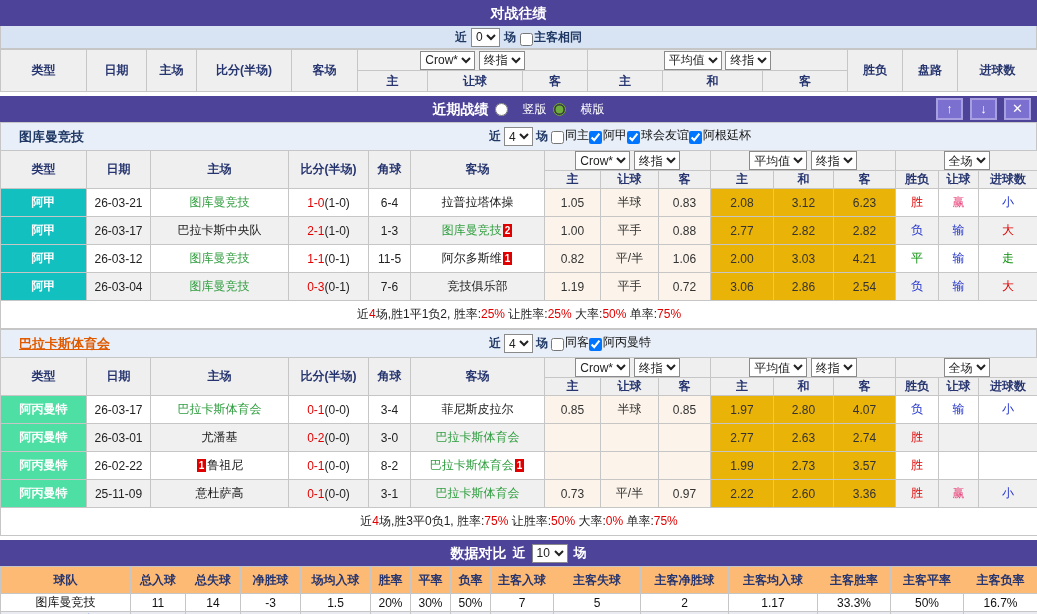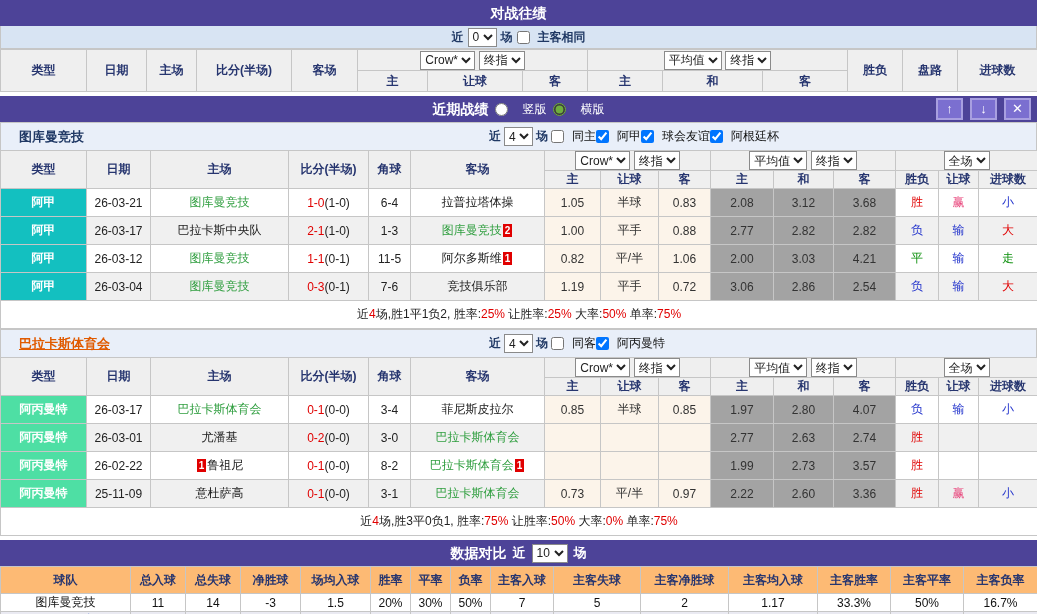--- a/index.html
+++ b/index.html
@@ -8,35 +8,35 @@
   .bar{position:relative;background:#4d4398;color:#fff;height:26px;line-height:26px;text-align:center;font-weight:bold;font-size:14px}
   .bar .inner{display:inline-flex;align-items:center;gap:6px;height:26px}
   .gap{height:4px;background:#fff}
   table{border-collapse:collapse;width:1037px;table-layout:fixed}
   td{border:1px solid #c6c6c6;text-align:center;overflow:hidden;white-space:nowrap;font-size:12px}
   .hrow td{background:#efefef;color:#26356f;font-weight:bold;height:18px;padding:0}
   .t1 .hrow td{height:21px}
   .selcell{background:#efefef}
   .sel{font-size:12px;height:19px;border:1px solid #8a8a8a;background:#fff;color:#222;font-family:inherit}
   .filter1{height:23px;background:#d8e4f3;border:1px solid #c6c6c6;border-top:none;display:flex;align-items:center;justify-content:center;gap:4px;color:#1f3864;font-weight:bold}
-  .filter1 label,.cbs label{font-weight:normal;color:#111;display:inline-flex;align-items:center;gap:8px}
+  .filter1 label,.cbs label{font-weight:normal;color:#111;display:inline-flex;align-items:flex-end;gap:1px}
   input[type=checkbox]{width:13px;height:13px}
   input[type=radio]{accent-color:#6fae3e}
   .radio-label{display:inline-flex;align-items:center;gap:15px;font-weight:normal;font-size:12px;color:#fff}
   .pbtns{position:absolute;right:6px;top:2px;display:flex;gap:7px}
   .pbtn{width:27px;height:22px;background:#7b6fd0;border:2px solid #a89fe0;color:#fff;font-weight:bold;font-size:13px;line-height:16px;cursor:pointer;font-family:inherit}
   .team-sub{position:relative;height:28px;background:#e9eff9;border:1px solid #c6c6c6;border-bottom:none;display:flex;align-items:center}
   .team-name{margin-left:18px;font-weight:bold;color:#1f3864;font-size:13px}
   .team-name.link{color:#e05a00;text-decoration:underline;cursor:pointer}
   .team-filter{position:absolute;left:488px;display:inline-flex;align-items:center;gap:3px;color:#1f3864;font-weight:bold}
   .mt td{height:28px}
   .mt thead td{height:18px}
   .c-type{color:#fff;font-weight:bold}
   .c-odds{background:#fcf4ea;color:#333}
-  .c-avg{background:#a3a3a3;color:#333}
+  .c-avg{background:#eab308;color:#333}
   .alt{background:#f0f0f0}
   .t-red{color:#e00000}
   .t-blue{color:#2233cc}
   .t-green{color:#0a8f0a}
   .t-pink{color:#e8437a}
   .t-teamgreen{color:#2f9e3f}
   .badge{display:inline-block;background:#e00000;color:#fff;font-size:10px;line-height:13px;padding:0 2px;margin:0 1px;font-weight:bold}
   .summary{height:24px;background:#fff;color:#222;font-weight:normal}
   .bar3 .near-w{font-weight:bold;color:#fff;font-size:13px}
   .t3 thead td{background:#fdba74;color:#26356f;font-weight:bold;height:27px}
@@ -204,21 +204,21 @@
         <td class="c-plain">26-03-21</td>
         <td class="c-plain"><span><span class="t-teamgreen">图库曼竞技</span></span></td>
         <td class="c-plain"><span><span class="t-red">1-0</span><span>(1-0)</span></span></td>
         <td class="c-plain">6-4</td>
         <td class="c-plain"><span><span>拉普拉塔体操</span></span></td>
         <td class="c-odds">1.05</td>
         <td class="c-odds">半球</td>
         <td class="c-odds">0.83</td>
         <td class="c-avg">2.08</td>
         <td class="c-avg">3.12</td>
-        <td class="c-avg">3.68</td>
+        <td class="c-avg">6.23</td>
         <td class="c-res t-red">胜</td>
         <td class="c-res t-pink">赢</td>
         <td class="c-res t-blue">小</td>
       </tr>
       <tr>
         <td class="c-type" style="background: rgb(19, 192, 192);">阿甲</td>
         <td class="c-plain alt">26-03-17</td>
         <td class="c-plain alt"><span><span>巴拉卡斯中央队</span></span></td>
         <td class="c-plain alt"><span><span class="t-red">2-1</span><span>(1-0)</span></span></td>
         <td class="c-plain alt">1-3</td>

